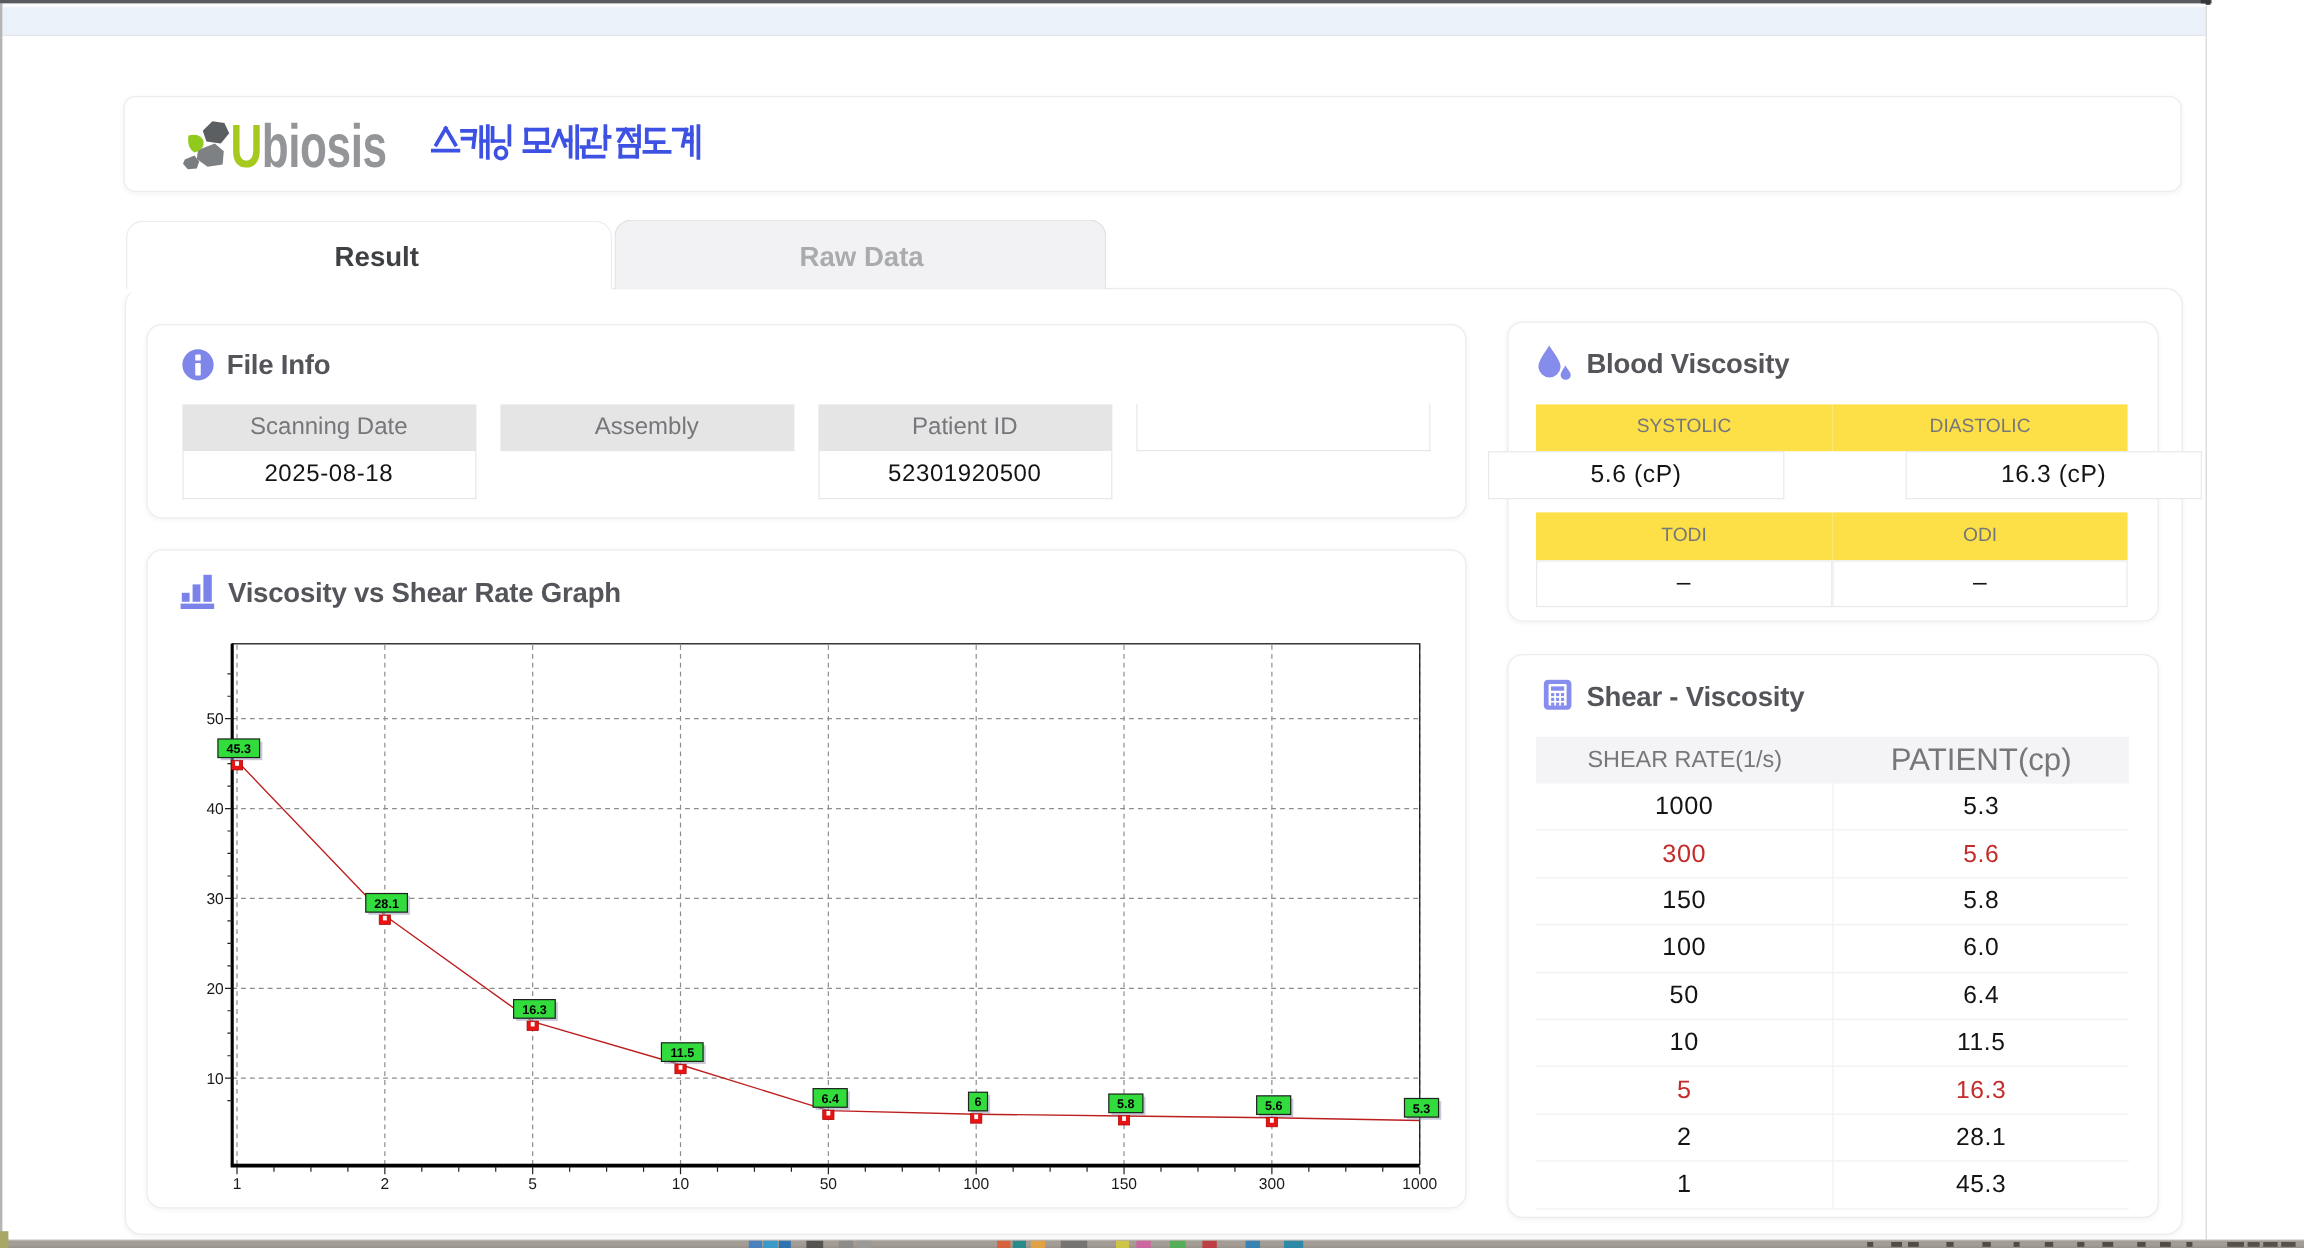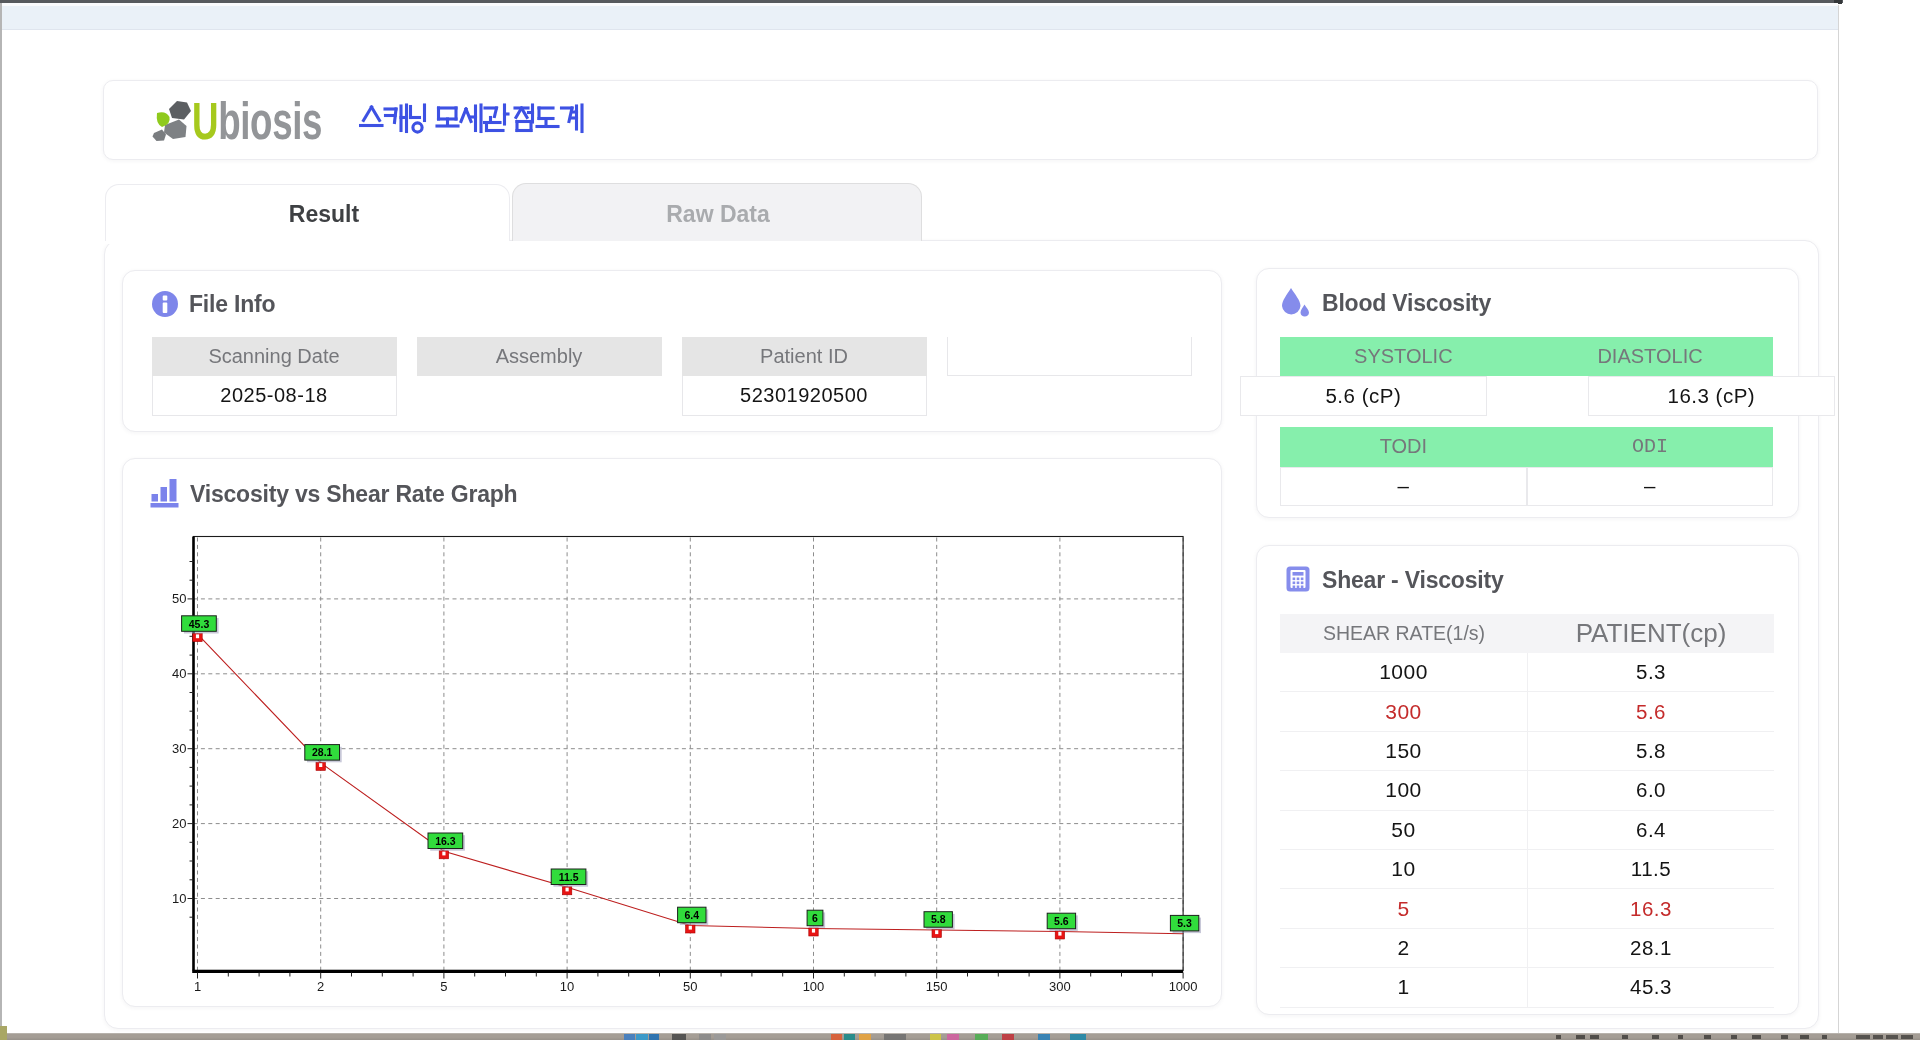--- a/index.html
+++ b/index.html
@@ -6,21 +6,21 @@
   font-family:"Liberation Sans", sans-serif; }
 .abs { position:absolute; }
 .card { position:absolute; background:#fff; border:1px solid #ececf0; border-radius:13px;
   box-shadow:0 1px 4px rgba(40,40,60,0.05); }
 .sec-title { position:absolute; font-size:23px; font-weight:bold; color:#54555a; letter-spacing:-0.2px; }
 .fibox { position:absolute; width:245px; }
 .fih { height:39.5px; background:#e5e5e5; color:#76777b; font-size:20px;
   display:flex; align-items:center; justify-content:center; }
 .fiv { height:39.5px; background:#fff; border:1px solid #e7e7ea; border-top:none; color:#141414;
   font-size:20px; letter-spacing:0.5px; display:flex; align-items:center; justify-content:center; }
-.bvh { position:absolute; width:246.7px; height:39.5px; background:#86efac; color:#76777b; font-size:20px;
+.bvh { position:absolute; width:246.7px; height:39.5px; background:#fde047; color:#76777b; font-size:16px;
   display:flex; align-items:center; justify-content:center; }
 .bvv { position:absolute; width:246.7px; height:39.5px; background:#fff; border:1px solid #e9e9ec; color:#141414;
   font-size:20.5px; letter-spacing:0.5px; display:flex; align-items:center; justify-content:center; }
 .srow { position:absolute; left:1280px; width:494px; height:39.4px; color:#141414; }
 .srow .sc1 { position:absolute; left:0; width:248px; height:100%; border-bottom:1px solid #f0f0f2;
   border-right:1px solid #f0f0f2; display:flex; align-items:center; justify-content:center;
   font-size:21px; letter-spacing:0.5px; }
 .srow .sc2 { position:absolute; left:248px; width:246px; height:100%; border-bottom:1px solid #f0f0f2;
   display:flex; align-items:center; justify-content:center; font-size:20.5px; letter-spacing:0.5px; }
 .srow.red { color:#c42b2b; }
@@ -99,21 +99,21 @@
       <line x1="217.5" y1="15" x2="213.5" y2="15"></line>
       <line x1="223" y1="2" x2="223" y2="28.5"></line>
     </g>
   </svg>
 
 <div class="card" style="left:104px;top:240px;width:1715px;height:789px;border-radius:14px;"></div>
 <div class="abs" style="left:512px;top:182.5px;width:410px;height:58px;background:#f2f2f4;border:1px solid #dededf;border-bottom:none;border-radius:14px 14px 0 0;"></div>
 <div class="abs" style="left:718px;top:201px;transform:translateX(-50%);font-size:23px;font-weight:bold;color:#a9abae;">Raw Data</div>
 <div class="abs" style="left:105px;top:184px;width:405px;height:58px;background:#fff;border:1px solid #ececf0;border-bottom:none;border-radius:14px 14px 0 0;"></div>
 <div class="abs" style="left:105px;top:241px;width:405px;height:3px;background:#fff;"></div>
-<div class="abs" style="left:324px;top:201px;transform:translateX(-50%);font-size:23px;font-weight:bold;color:#3e4043;">Result</div>
+<div class="abs" style="left:314px;top:201px;transform:translateX(-50%);font-size:23px;font-weight:bold;color:#3e4043;">Result</div>
 
 <div class="card" style="left:121.5px;top:270px;width:1100.5px;height:162px;"></div>
 <svg width="28" height="28" viewBox="0 0 28 28" style="position:absolute;left:151px;top:290px">
 <circle cx="14" cy="14" r="13" fill="#7e86ea"></circle>
 <rect x="11.7" y="5.5" width="4.6" height="5" rx="1" fill="#fff"></rect>
 <rect x="11.7" y="12.5" width="4.6" height="10.5" rx="1" fill="#fff"></rect>
 </svg>
 <div class="sec-title" style="left:189px;top:291px;">File Info</div>
 <div class="fibox" style="left:151.5px;top:336.5px;">
     <div class="fih">Scanning Date</div>
@@ -299,21 +299,21 @@
 <svg width="30" height="32" viewBox="0 0 30 32" style="position:absolute;left:1281px;top:287px">
 <path d="M10,1 C6,7.5 1,13.5 1,19 A9.3,9.5 0 0 0 19.5,19 C19.5,13.5 14,7.5 10,1 Z" fill="#858ceb"></path>
 <path d="M23.5,17.5 C21.7,20.5 19.5,23.2 19.5,25.7 A4.3,4.4 0 0 0 28,25.7 C28,23.2 25.3,20.5 23.5,17.5 Z" fill="#858ceb"></path>
 </svg>
 <div class="sec-title" style="left:1322px;top:290px;">Blood Viscosity</div>
 <div class="bvh" style="left:1280px;top:336.5px;">SYSTOLIC</div>
 <div class="bvh" style="left:1526.7px;top:336.5px;">DIASTOLIC</div>
 <div class="bvv" style="left:1240px;top:376px;">5.6&nbsp;(cP)</div>
 <div class="bvv" style="left:1588px;top:376px;">16.3&nbsp;(cP)</div>
 <div class="bvh" style="left:1280px;top:427px;">TODI</div>
-<div class="bvh" style="left:1526.7px;top:427px;font-family:Liberation Mono, monospace;">ODI</div>
+<div class="bvh" style="left:1526.7px;top:427px;">ODI</div>
 <div class="bvv" style="left:1280px;top:466.5px;">–</div>
 <div class="bvv" style="left:1526.7px;top:466.5px;">–</div>
 
 <div class="card" style="left:1256px;top:545px;width:543px;height:470px;"></div>
 <svg width="24" height="26" viewBox="0 0 24 26" style="position:absolute;left:1286px;top:566px">
 <rect x="0.5" y="0.5" width="23" height="25" rx="3.5" fill="#868dec"></rect>
 <rect x="4.5" y="4" width="15" height="18" rx="1" fill="#fff"></rect>
 <rect x="6.5" y="6" width="11" height="3.6" fill="#868dec"></rect>
 <g fill="#868dec">
 <rect x="6.6" y="11.5" width="2.6" height="2.6"></rect>

